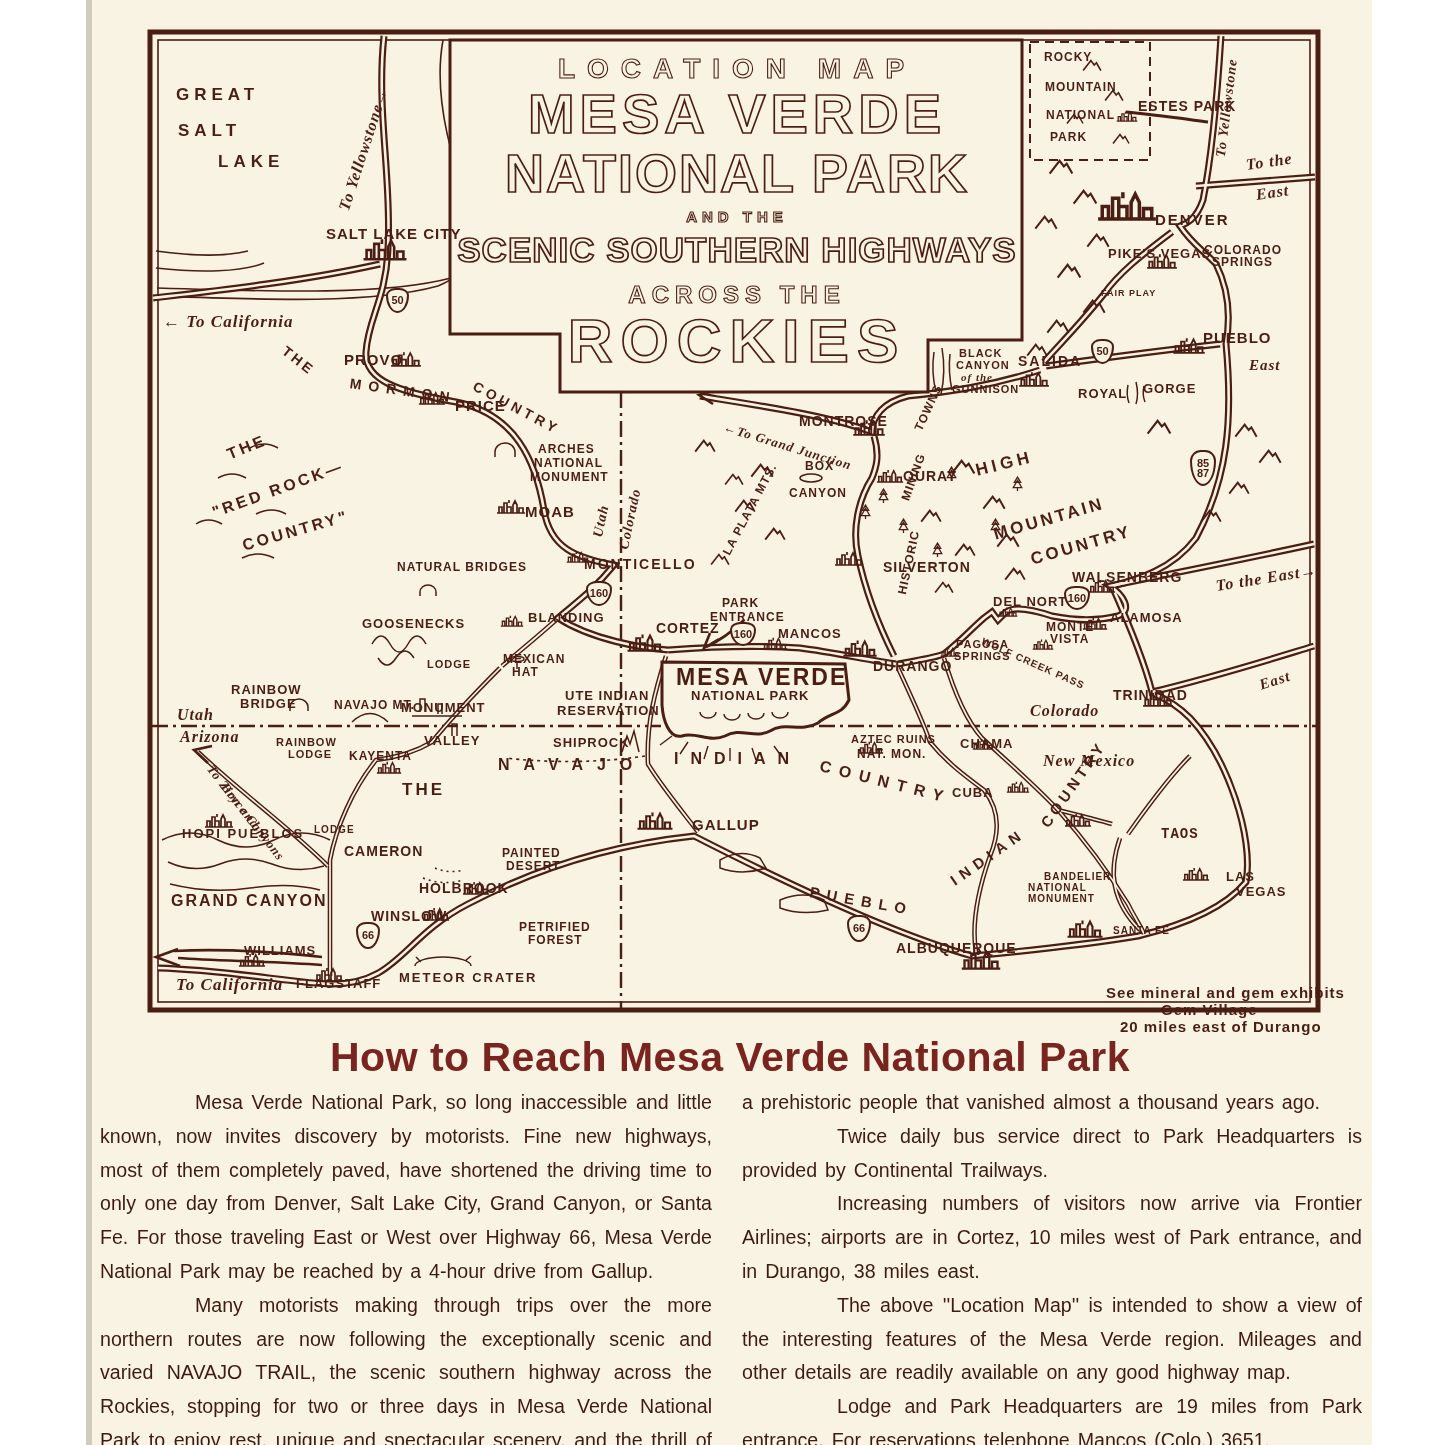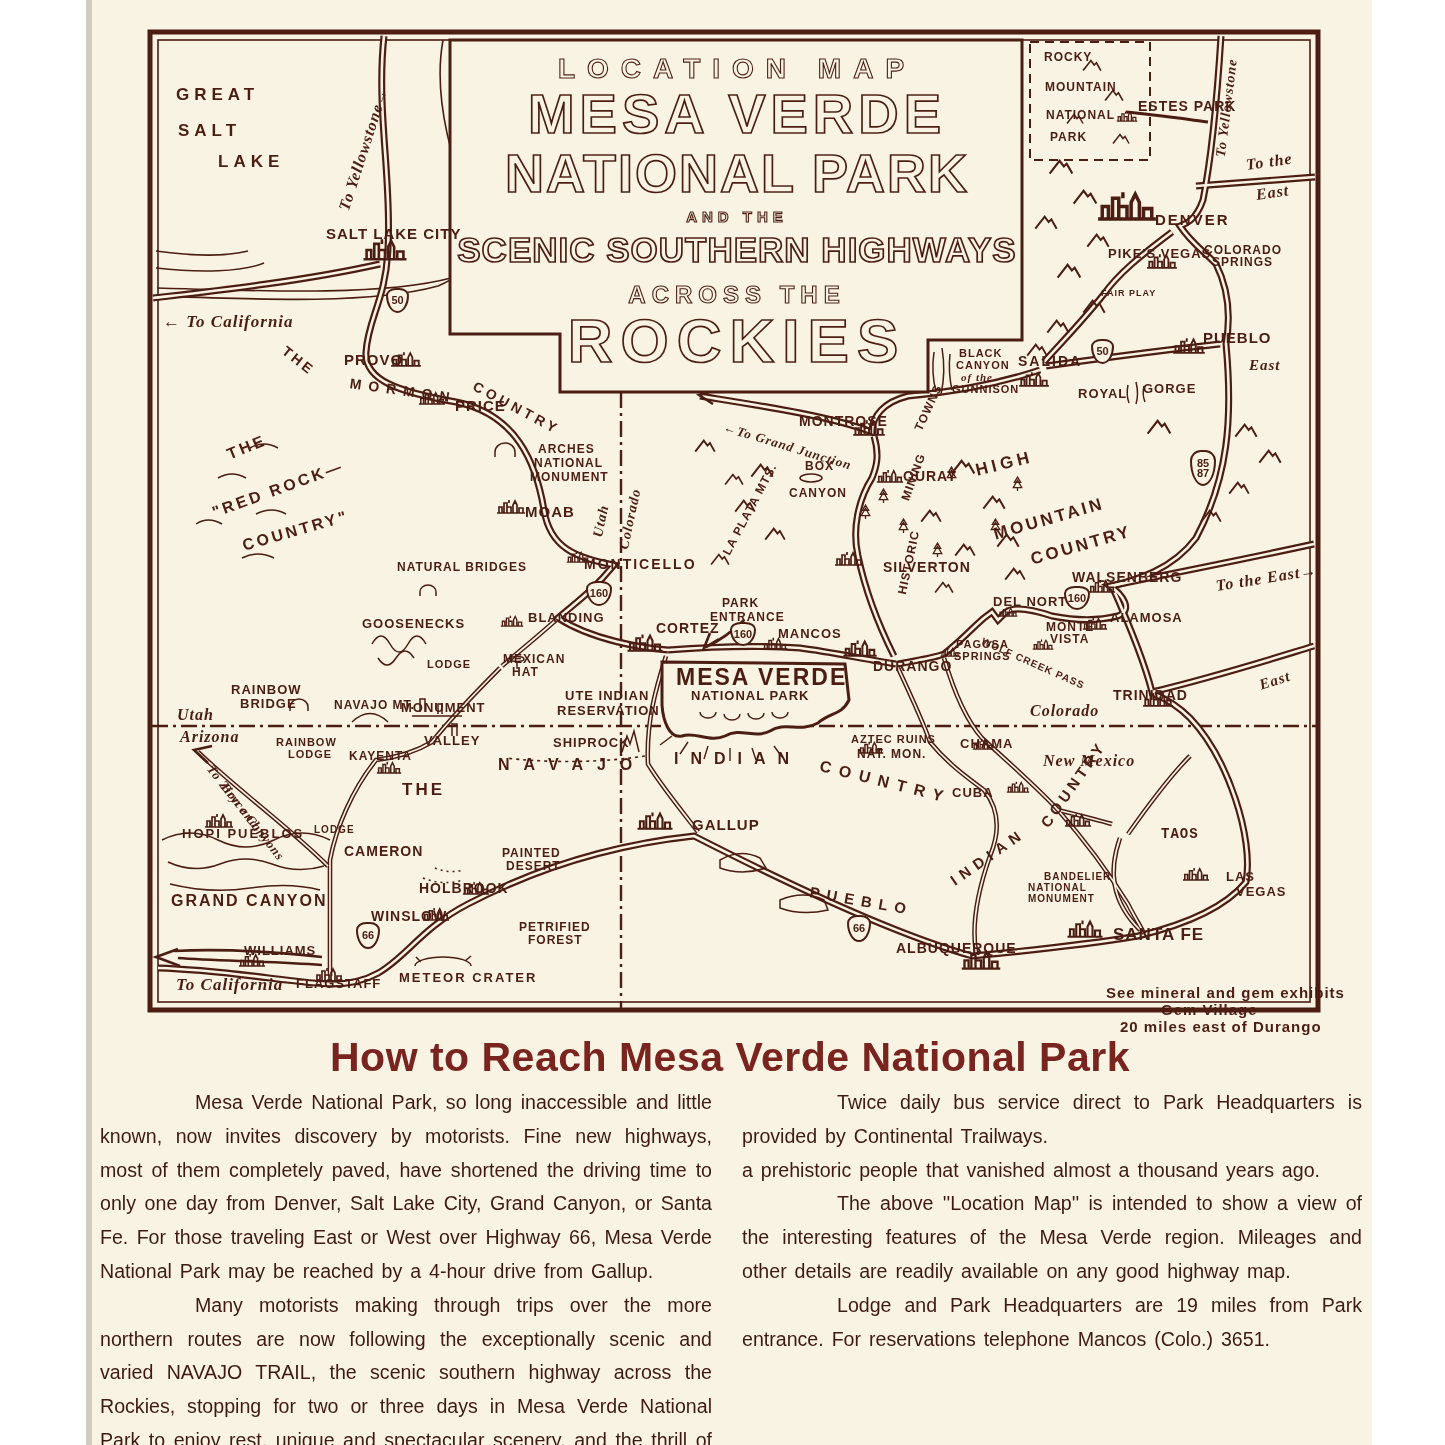--- a/index.html
+++ b/index.html
@@ -314,21 +314,21 @@
       <span class="lbl script" style="left: 1030px; top: 703px; font-size: 16px; letter-spacing: 1px;">Colorado</span>
       <span class="lbl script" style="left: 1043px; top: 753px; font-size: 16px; letter-spacing: 1px;">New Mexico</span>
       <span class="lbl" style="left: 1113px; top: 688px; font-size: 14px; letter-spacing: 1px;">TRINIDAD</span>
       <span class="lbl script" style="left: 1260px; top: 678px; font-size: 15px; letter-spacing: 1px; transform: rotate(-18deg);">East</span>
       <span class="lbl" style="left: 1161px; top: 827px; font-size: 14px; letter-spacing: 1px; font-family: Liberation Mono, monospace;">TAOS</span>
       <span class="lbl" style="left: 1028px; top: 872px; font-size: 10px; letter-spacing: 1px; padding-left: 16px;">BANDELIER</span>
       <span class="lbl" style="left: 1028px; top: 883px; font-size: 10px; letter-spacing: 1px;">NATIONAL</span>
       <span class="lbl" style="left: 1028px; top: 894px; font-size: 10px; letter-spacing: 1px;">MONUMENT</span>
       <span class="lbl" style="left: 1226px; top: 870px; font-size: 13px; letter-spacing: 1px;">LAS</span>
       <span class="lbl" style="left: 1236px; top: 885px; font-size: 13px; letter-spacing: 1px;">VEGAS</span>
-      <span class="lbl" style="left: 1113px; top: 926px; font-size: 17px; letter-spacing: 1px;">SANTA FE</span>
+      <span class="lbl" style="left: 1113px; top: 926px; font-size: 10px; letter-spacing: 1px;">SANTA FE</span>
       <span class="lbl note" style="left: 1106px; top: 949px; font-size: 15px; letter-spacing: 1px;">See mineral and gem exhibits</span>
       <span class="lbl note" style="left: 1161px; top: 966px; font-size: 15px; letter-spacing: 1px;">Gem Village</span>
       <span class="lbl note" style="left: 1120px; top: 983px; font-size: 15px; letter-spacing: 1px;">20 miles east of Durango</span>
       <span class="lbl" style="left: 799px; top: 414px; font-size: 14px; letter-spacing: 1px;">MONTROSE</span>
       <span class="lbl script" style="left: 724px; top: 420px; font-size: 13px; letter-spacing: 1px; transform: rotate(17deg);">←To Grand Junction</span>
       <span class="lbl" style="left: 805px; top: 460px; font-size: 12px; letter-spacing: 1px;">BOX</span>
       <span class="lbl" style="left: 789px; top: 487px; font-size: 12px; letter-spacing: 1px;">CANYON</span>
       <span class="lbl" style="left: 903px; top: 469px; font-size: 14px; letter-spacing: 1px;">OURAY</span>
       <span class="lbl" style="left: 726px; top: 548px; font-size: 12px; letter-spacing: 1px; transform: rotate(-62deg);">LA PLATA MTS.</span>
       <span class="lbl" style="left: 883px; top: 560px; font-size: 14px; letter-spacing: 1px;">SILVERTON</span>
@@ -397,18 +397,19 @@
     </div>
 </div>
 
 <div id="article">
   <div id="headline">How to Reach Mesa Verde National Park</div>
   <div class="col" id="colL">
       <p class="para ind">Mesa Verde National Park, so long inaccessible and little known, now invites discovery by motorists. Fine new highways, most of them completely paved, have shortened the driving time to only one day from Denver, Salt Lake City, Grand Canyon, or Santa Fe. For those traveling East or West over Highway 66, Mesa Verde National Park may be reached by a 4-hour drive from Gallup.</p>
       <p class="para ind">Many motorists making through trips over the more northern routes are now following the exceptionally scenic and varied NAVAJO TRAIL, the scenic southern highway across the Rockies, stopping for two or three days in Mesa Verde National Park to enjoy rest, unique and spectacular scenery, and the thrill of exploring enormous ruins left by</p>
     </div>
   <div class="col" id="colR">
+      <p class="para">a prehistoric people that vanished almost a thousand years ago.</p>
       <p class="para ind">Twice daily bus service direct to Park Headquarters is provided by Continental Trailways.</p>
-      <p class="para">a prehistoric people that vanished almost a thousand years ago.</p>
+      <p class="para ind">Increasing numbers of visitors now arrive via Frontier Airlines; airports are in Cortez, 10 miles west of Park entrance, and in Durango, 38 miles east.</p>
       <p class="para ind">The above ''Location Map'' is intended to show a view of the interesting features of the Mesa Verde region. Mileages and other details are readily available on any good highway map.</p>
       <p class="para ind">Lodge and Park Headquarters are 19 miles from Park entrance. For reservations telephone Mancos (Colo.) 3651.</p>
     </div>
 </div>
 
 </body></html>

